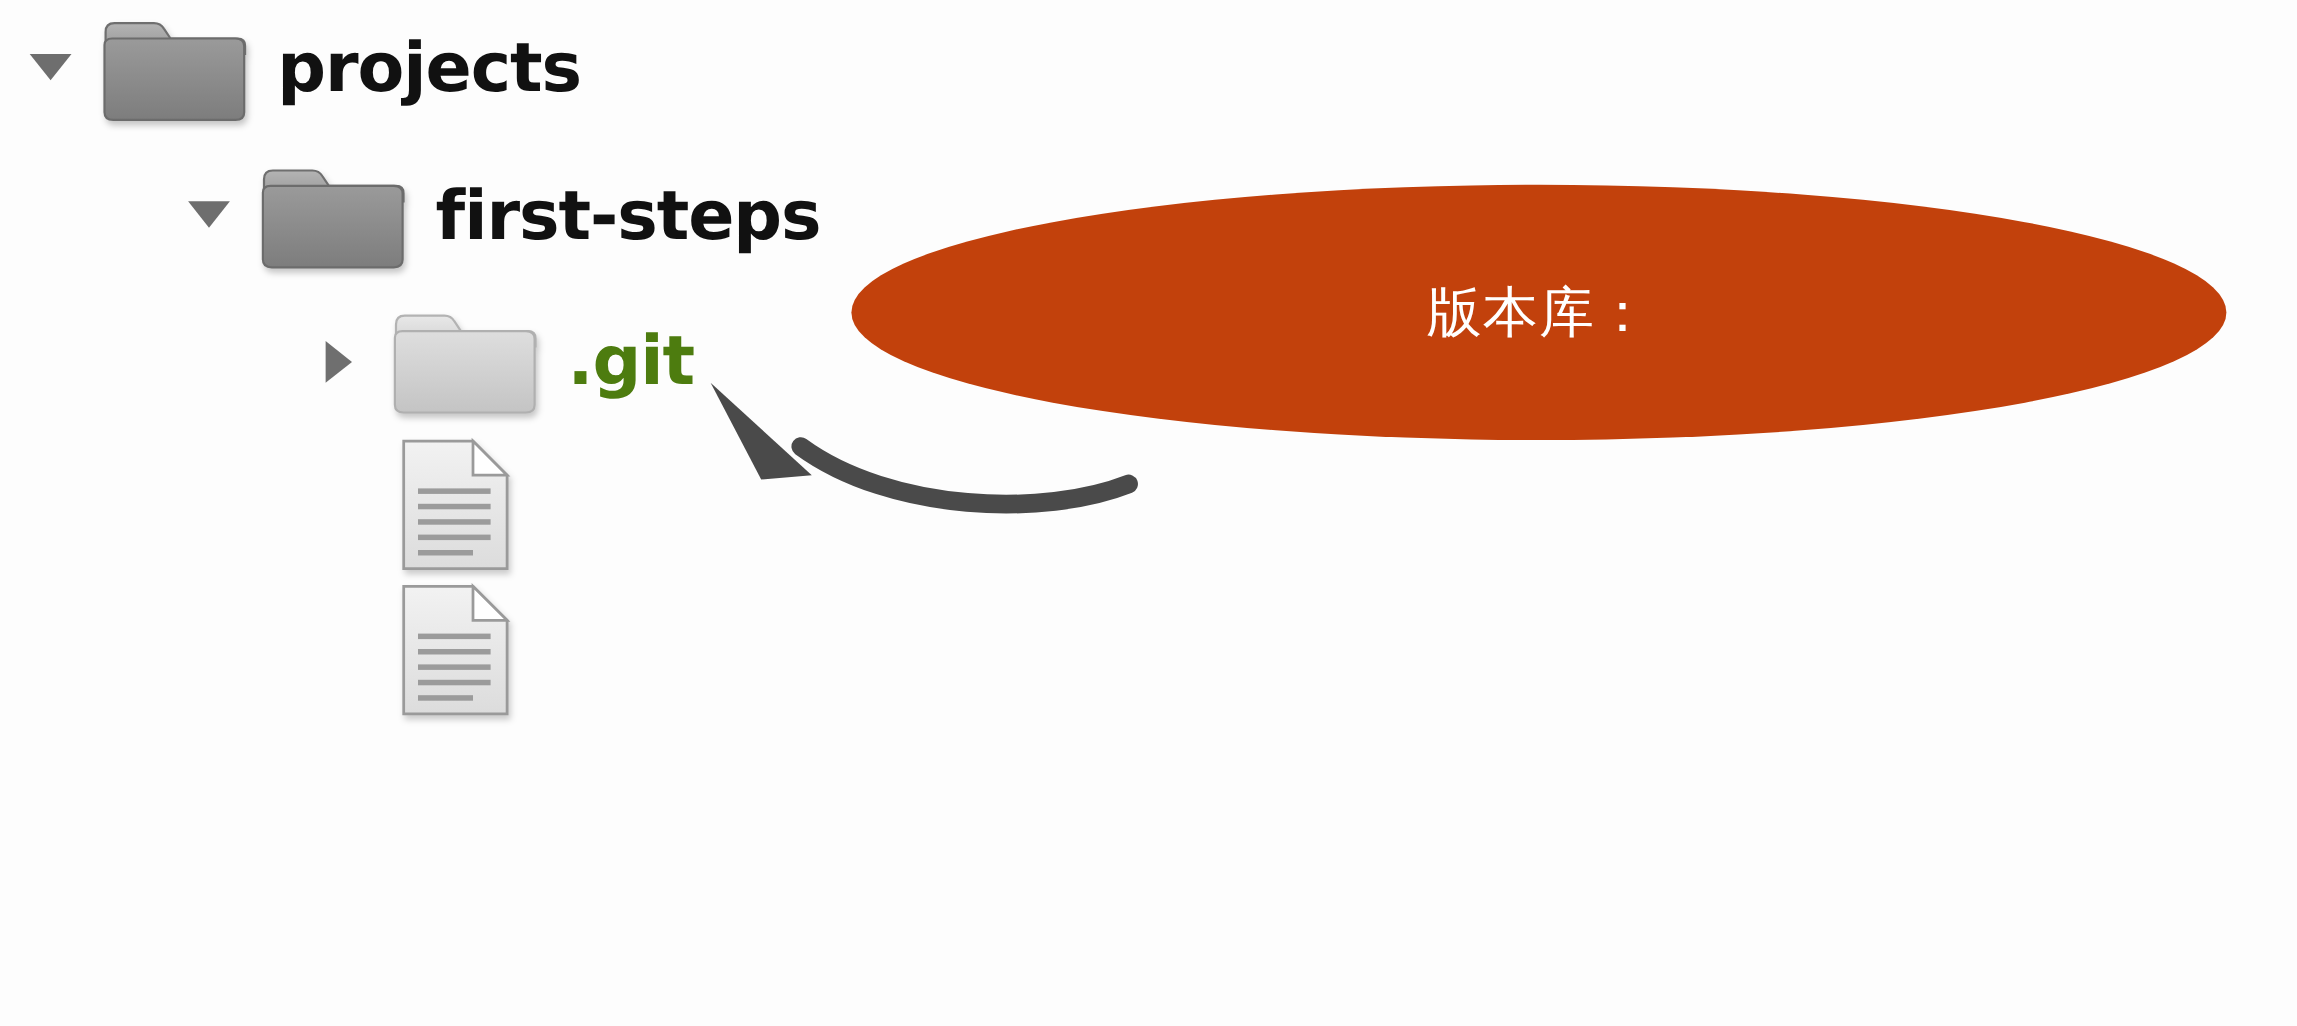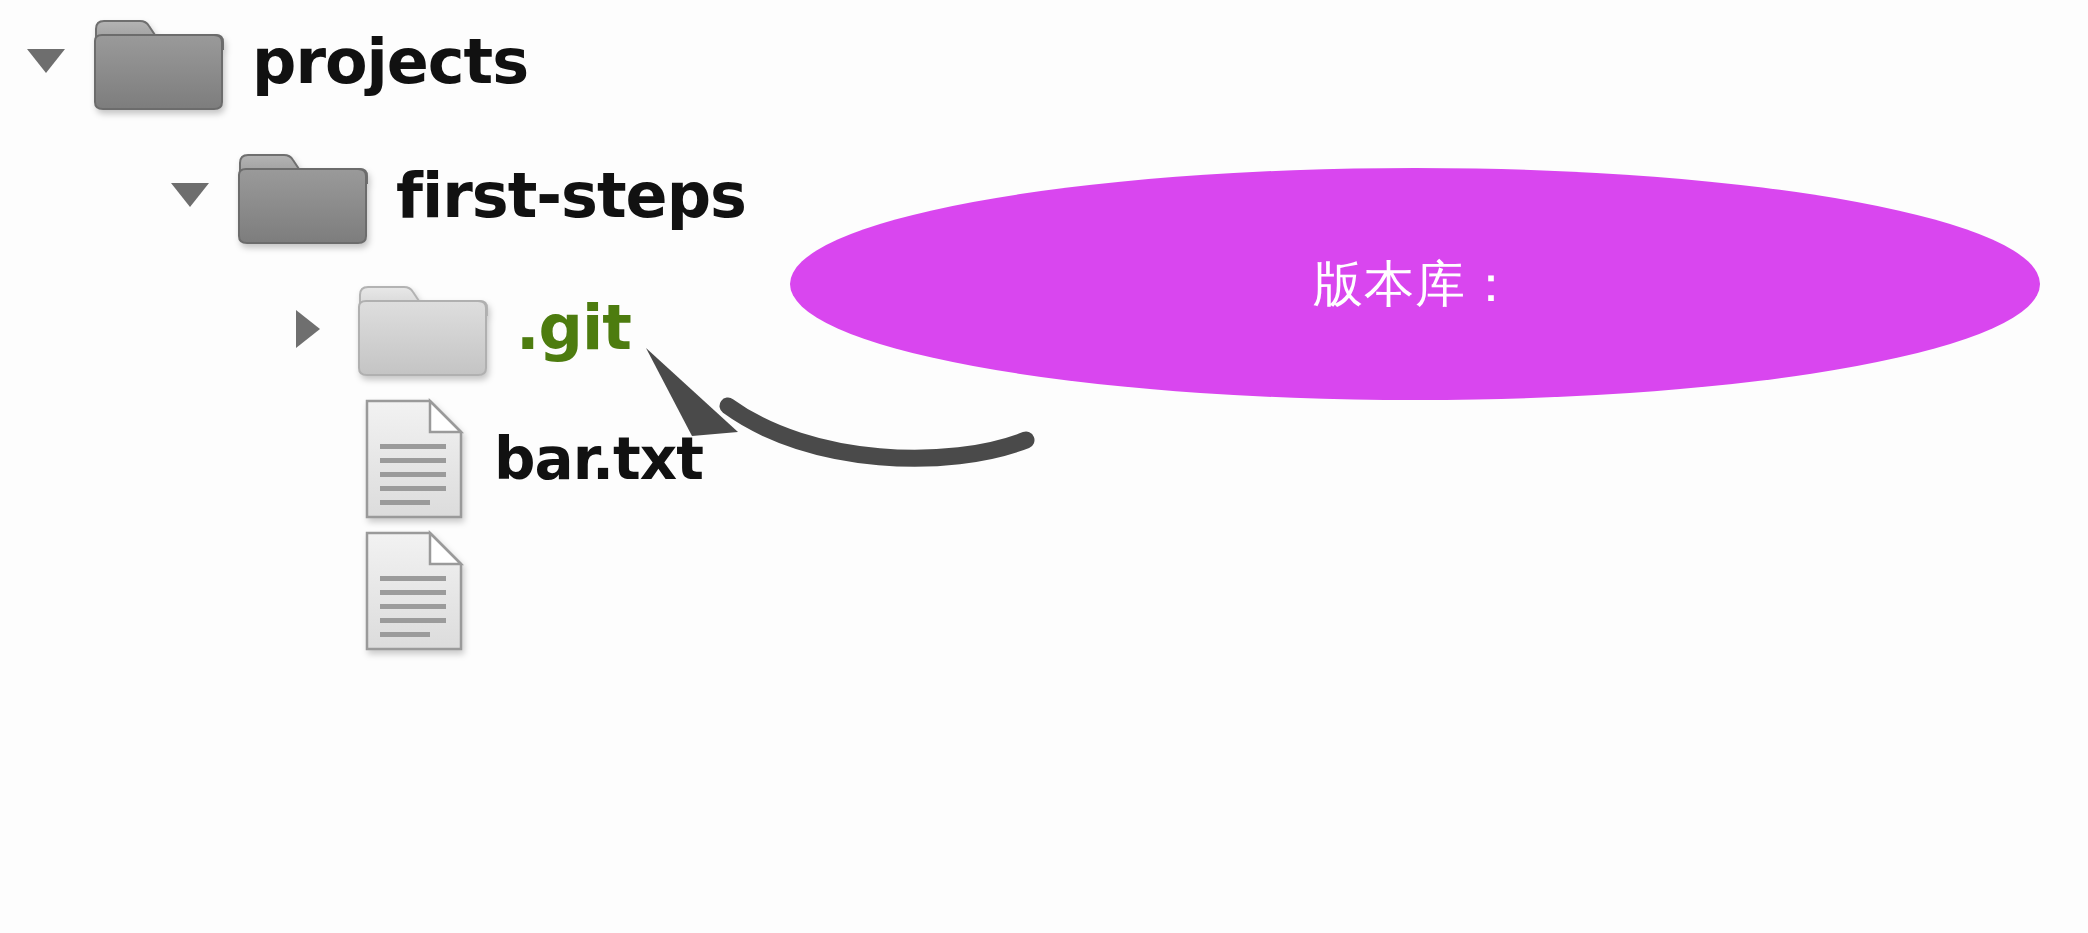--- a/index.html
+++ b/index.html
@@ -93,25 +93,25 @@
     color: #111111;
     white-space: nowrap;
     font-family: "DejaVu Sans", sans-serif;
   }
   .label-dim { color: #4d7c0f; }
   .label-sm  { font-size: 58px; }
 
   
   #bubble {
     position: absolute;
-    left: 790px;
+    left: 774px;
     top: 168px;
     width: 1250px;
     height: 232px;
-    background: #d946ef;
+    background: #c2410c;
     border-radius: 50% / 50%;
     display: flex;
     flex-direction: column;
     align-items: center;
     justify-content: center;
   }
   .bubble-line {
     color: #ffffff;
     font-family: "DejaVu Serif", serif;
     font-size: 50px;
@@ -205,21 +205,20 @@
           <path d="M68 5 L68 36 L99 36 Z" fill="#ffffff" stroke="#9a9a9a" stroke-width="2.5"></path>
           <g fill="#9b9b9b">
             <rect x="18" y="48" width="66" height="5"></rect>
             <rect x="18" y="62" width="66" height="5"></rect>
             <rect x="18" y="76" width="66" height="5"></rect>
             <rect x="18" y="90" width="66" height="5"></rect>
             <rect x="18" y="104" width="50" height="5"></rect>
           </g>
         </svg>
       </span>
-      <span class="label label-sm">bar.txt</span>
     </div>
 
     <div class="row row-foo">
       <span class="tri-spacer"></span>
       <span class="doc">
         <svg width="104" height="126" viewBox="0 0 104 126">
           <path d="M5 5 L68 5 L99 36 L99 121 L5 121 Z" fill="url(#docG)" stroke="#9a9a9a" stroke-width="2.5"></path>
           <path d="M68 5 L68 36 L99 36 Z" fill="#ffffff" stroke="#9a9a9a" stroke-width="2.5"></path>
           <g fill="#9b9b9b">
             <rect x="18" y="48" width="66" height="5"></rect>

